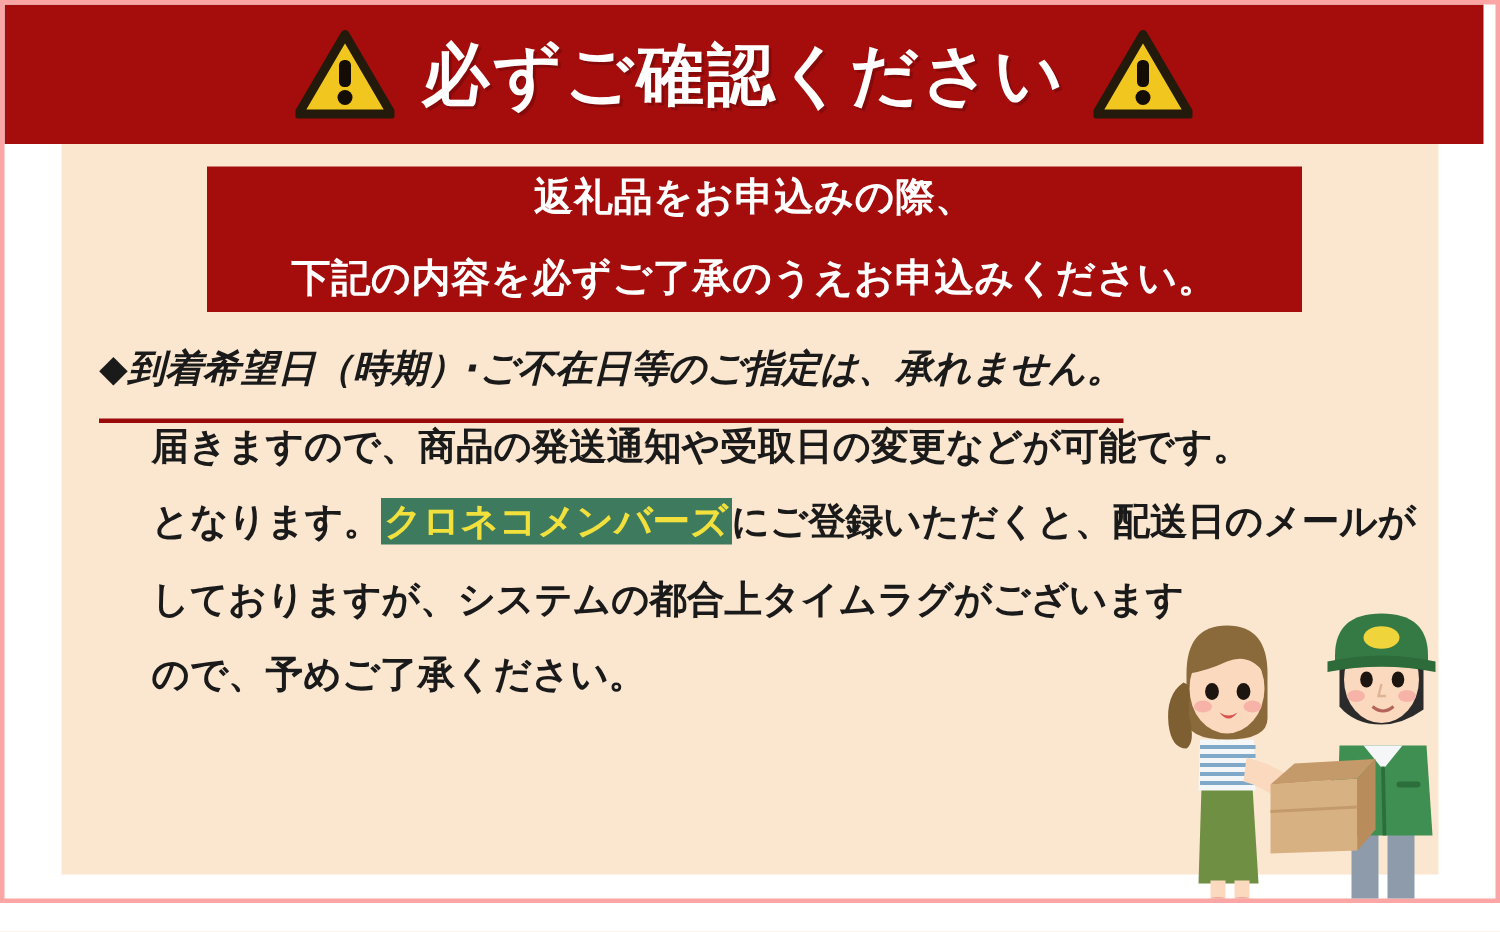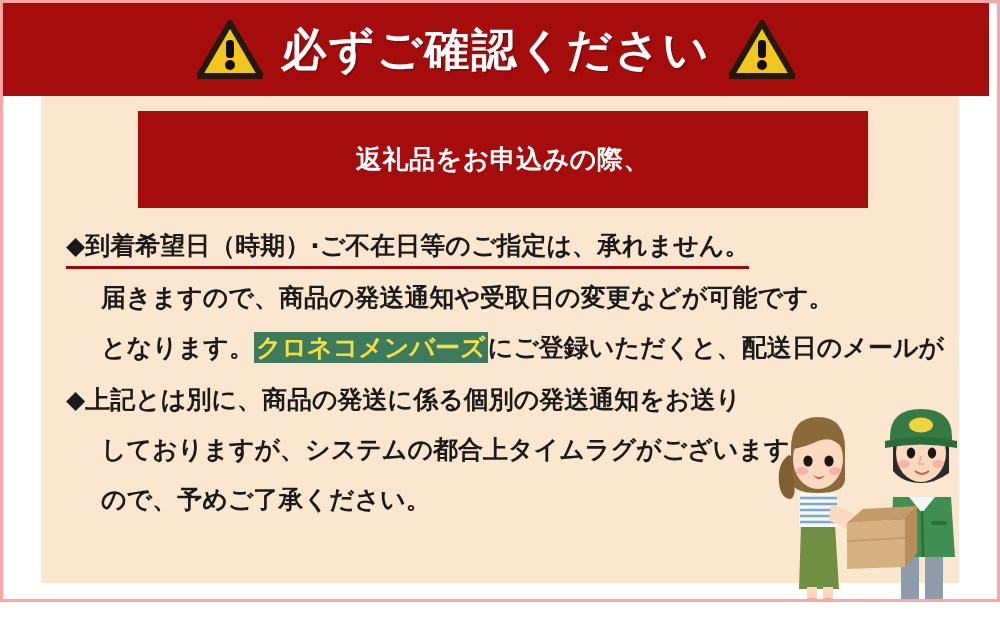--- a/index.html
+++ b/index.html
@@ -100,22 +100,23 @@
     height: 50px;
     white-space: nowrap;
     letter-spacing: 0px;
   }
   .tline.indent {
     padding-left: 35px;
   }
   .underline-red {
     display: inline-block;
     border-bottom: 3px solid #9a0a0a;
-    padding-bottom: 1px;
+    padding-bottom: 14px;
     line-height: 38px;
+    font-style: italic;
   }
   .hl-green {
     background: #3d7a5e;
     color: #f2e03c;
     padding: 1px 2px;
   }
 
   
   .illo {
     position: absolute;
@@ -142,35 +143,35 @@
       <path d="M33 3 L64 56 L2 56 Z" fill="#f0c61f" stroke="#231a0c" stroke-width="6" stroke-linejoin="round"></path>
       <rect x="29" y="20" width="8" height="18" rx="3.5" fill="#140d06"></rect>
       <circle cx="33" cy="45" r="5" fill="#140d06"></circle>
     </svg>
   </div>
 
   <div class="panel"></div>
 
   <div class="banner">
     <div class="banner-line">返礼品をお申込みの際、</div>
+    <div class="banner-line">下記の内容を必ずご了承のうえお申込みください。</div>
   </div>
 
   <div class="body-text">
 
     <div class="para">
       <div class="tline"><span class="underline-red"><span>◆</span><span>到着希望日（時期）·ご不在日等のご指定は、承れません。</span></span></div>
     </div>
 
     <div class="para">
       <div class="tline indent"><span>届きますので、商品の発送通知や受取日の変更などが可能です。</span></div>
       <div class="tline indent"><span>となります。</span><span class="hl-green">クロネコメンバーズ</span><span>にご登録いただくと、配送日のメールが</span></div>
     </div>
 
     <div class="para">
-      <div class="tline"><span>◆</span><span>上記とは別に、商品の発送に係る個別の発送通知をお送り</span></div>
       <div class="tline indent"><span>しておりますが、システムの都合上タイムラグがございます</span></div>
       <div class="tline indent"><span>ので、予めご了承ください。</span></div>
     </div>
 
   </div>
 
   <div class="illo">
     <svg width="200" height="216" viewBox="0 0 200 216">
 
       <g>

